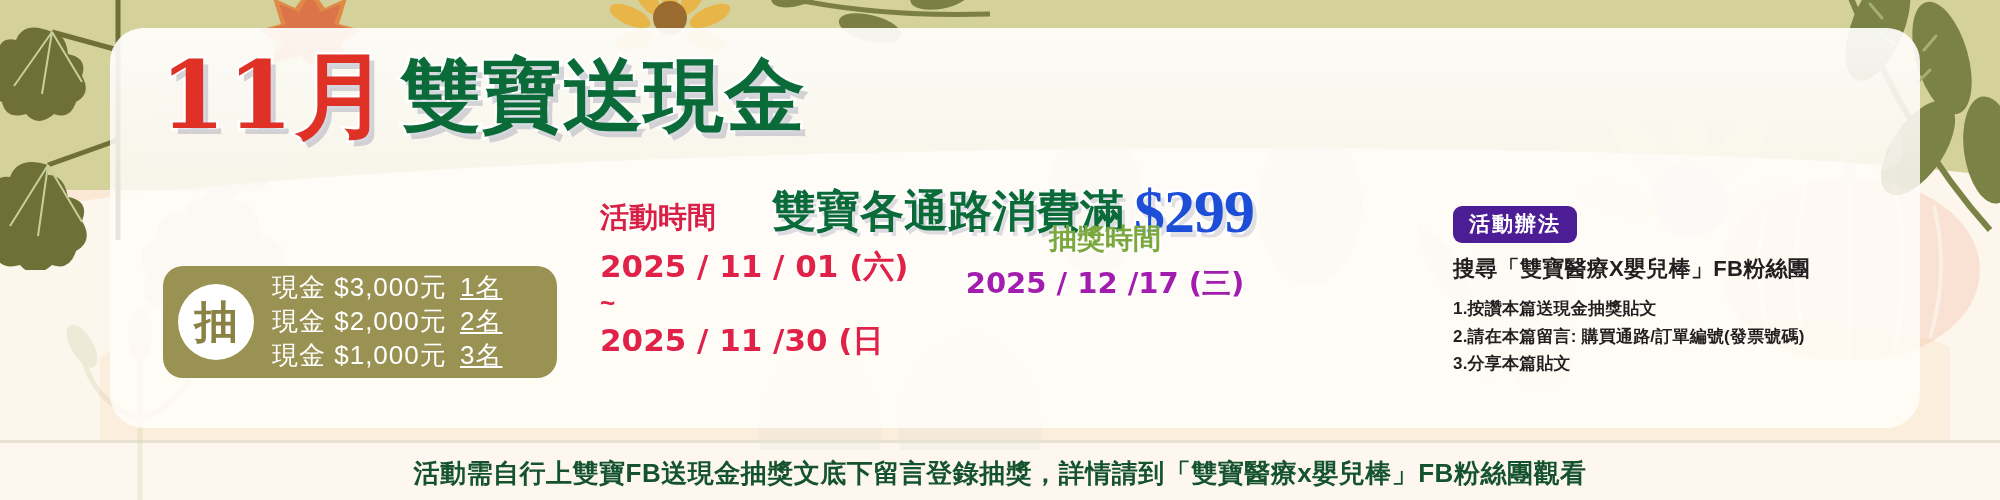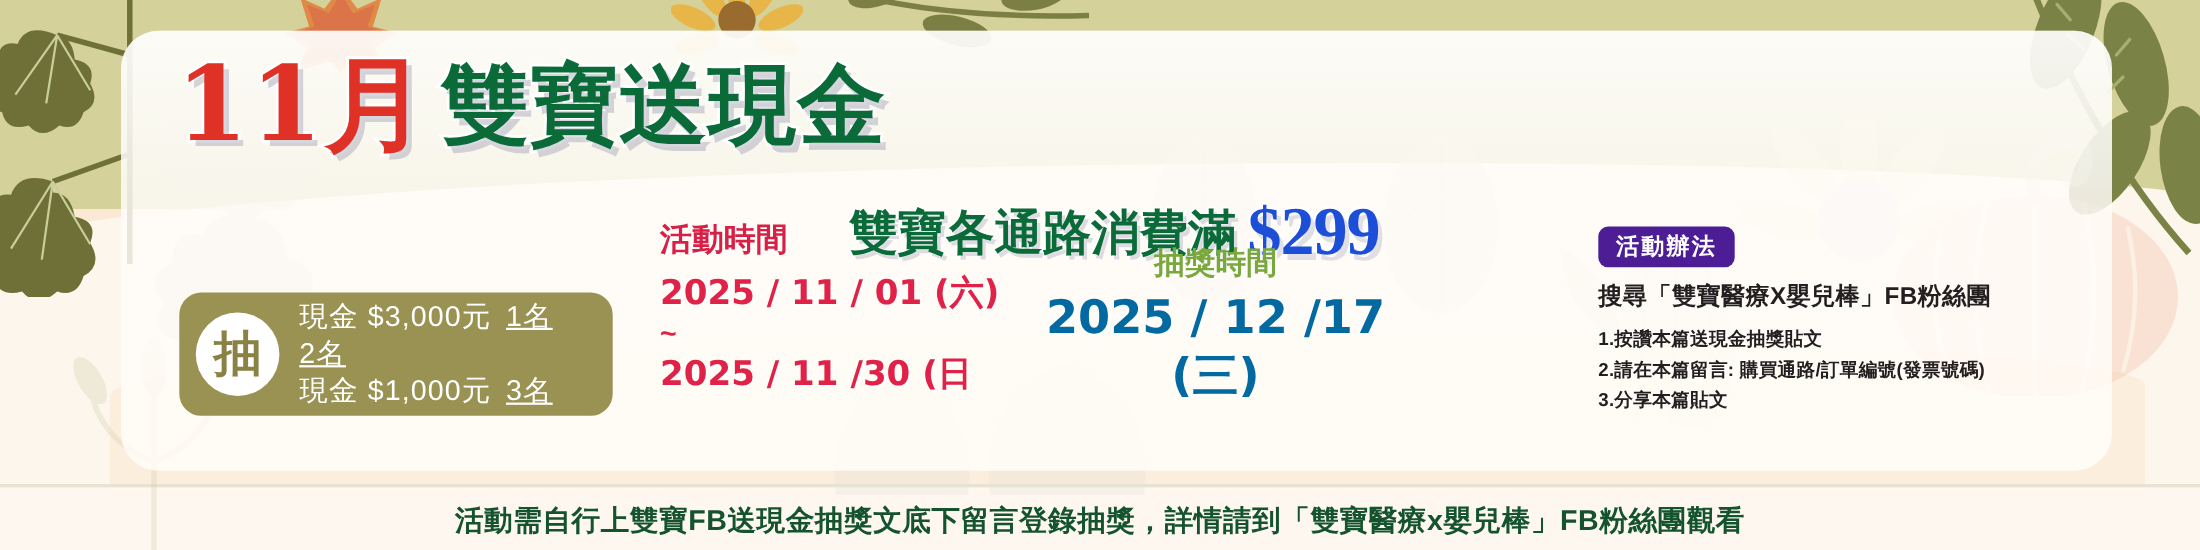--- a/index.html
+++ b/index.html
@@ -128,21 +128,21 @@
   .draw { position:absolute; left:905px; top:220px; width:400px; text-align:center; z-index:20; }
   .draw-title {
     font-family:Liberation Sans, sans-serif;
     font-weight:bold; font-size:28px; color:#7aa83e;
     text-shadow:2px 2px 0 rgba(255,255,255,.85);
     margin-bottom:6px;
     text-align:center;
   }
   .draw-line {
     font-family:"DejaVu Sans","Liberation Sans",sans-serif;
-    font-weight:bold; font-size:42px; color:#0369a1;
+    font-weight:bold; font-size:29px; color:#a21caf;
     text-shadow:2px 2px 0 rgba(255,255,255,.85);
   }
 
   
   .rules { position:absolute; left:1453px; top:206px; width:510px; z-index:20; }
   .rules-badge {
     display:inline-block; background:#4c1d95; color:#ffffff;
     font-size:21px; font-weight:bold; letter-spacing:2px;
     padding:4px 16px 5px; border-radius:9px; margin-bottom:11px;
   }
@@ -314,20 +314,21 @@
   <div class="prize-box">
     <div class="prize-badge">
       <span>抽</span>
     </div>
     <div class="prize-rows">
       <div class="prize-row">
         <span class="prize-label">現金 $3,000元</span>
         <span class="prize-count">1名</span>
       </div>
       <div class="prize-row">
+        <span class="prize-label">現金 $2,000元</span>
         <span class="prize-count">2名</span>
       </div>
       <div class="prize-row">
         <span class="prize-label">現金 $1,000元</span>
         <span class="prize-count">3名</span>
       </div>
     </div>
   </div>
 
   <div class="period">

